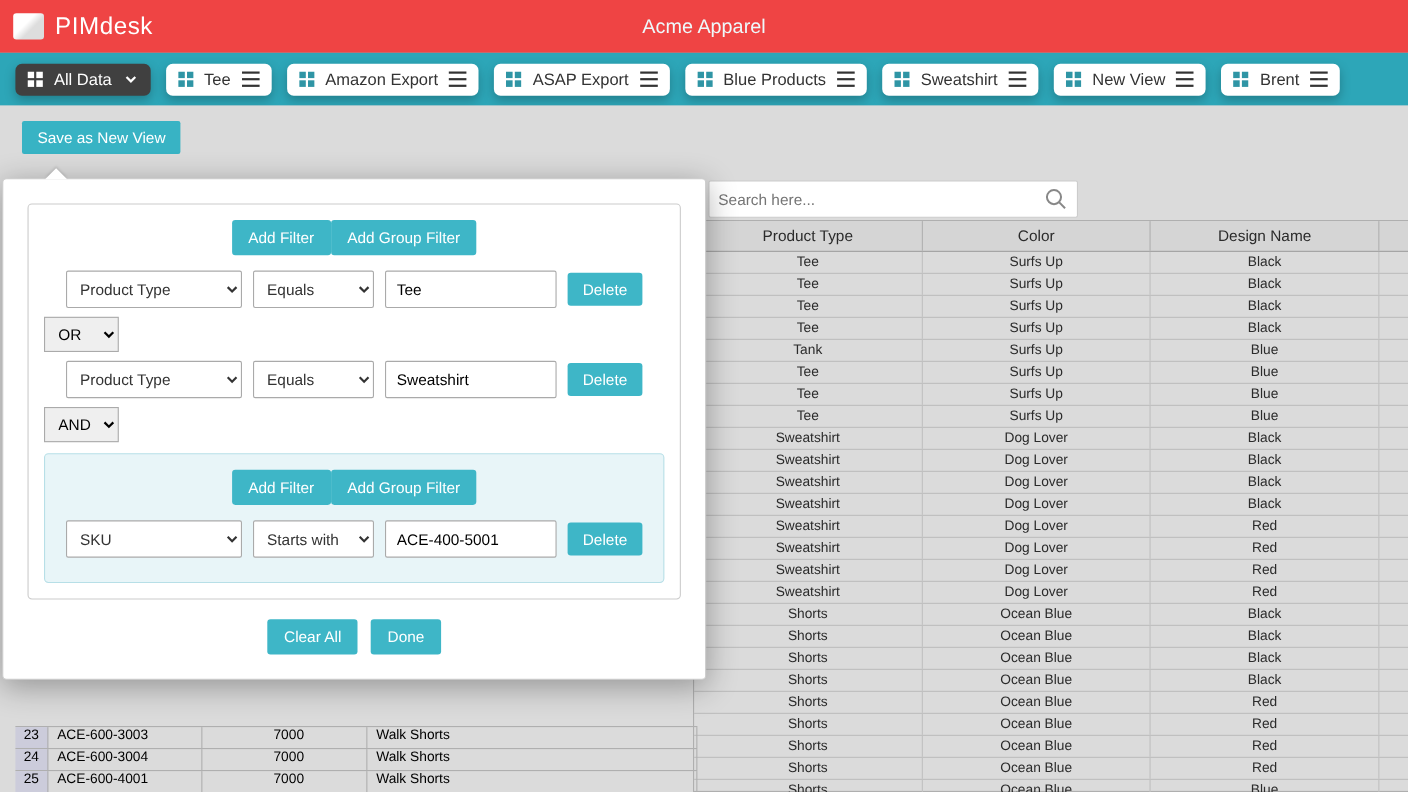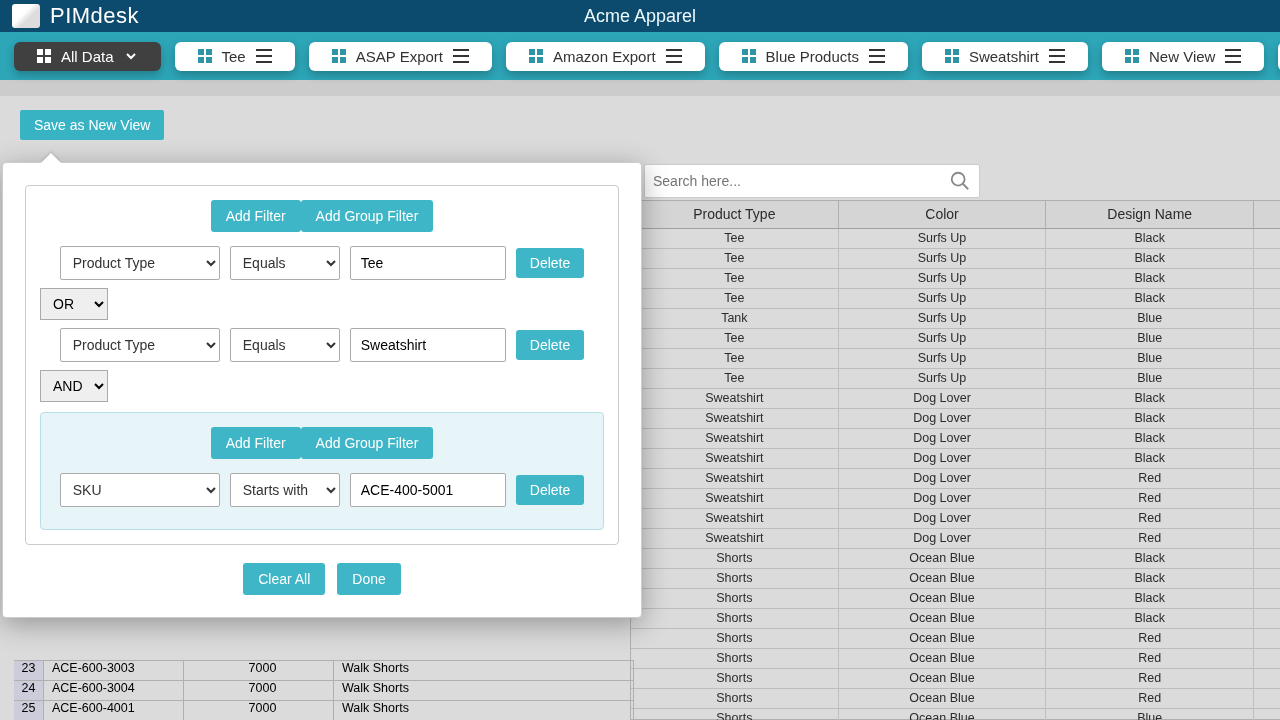--- a/index.html
+++ b/index.html
@@ -1,24 +1,24 @@
 <!DOCTYPE html>
 <html><head>
 <meta charset="utf-8">
 <style>
 * { box-sizing: border-box; margin: 0; padding: 0; font-family: "Segoe UI", Arial, sans-serif; }
 body { width: 1280px; height: 720px; overflow: hidden; background: #ccc; position: relative; }
 
-.header { height: 32px; background: #0c4a6e; display: flex; align-items: center; padding: 0 12px; color: #fff; }
+.header { height: 48px; background: #ef4444; display: flex; align-items: center; padding: 0 12px; color: #fff; }
 .logo { display: flex; align-items: center; font-size: 22px; font-weight: 500; letter-spacing: 0.5px; }
 .logo-icon { width: 28px; height: 24px; background: linear-gradient(135deg,#fff 40%,#ddd 60%); border-radius: 3px; margin-right: 10px; }
 .tenant { margin: 0 auto; font-size: 18px; font-weight: 400; color: #eef9fb; position: absolute; left: 50%; transform: translateX(-50%); }
 
 .tabs-row { height: 48px; background: #2da6b8; display: flex; align-items: center; padding: 0 14px; gap: 14px; }
-.tab { background: #fff; border-radius: 6px; padding: 6px 23px; display: flex; align-items: center; gap: 10px; box-shadow: 0 4px 10px rgba(0,0,0,0.25); font-size: 15px; color: #333; white-space: nowrap; }
+.tab { background: #fff; border-radius: 6px; padding: 6px 11px; display: flex; align-items: center; gap: 10px; box-shadow: 0 4px 10px rgba(0,0,0,0.25); font-size: 15px; color: #333; white-space: nowrap; }
 .tab.active { background: #404040; color: #fff; }
 .tab .grid-ic { width: 14px; height: 14px; display: inline-block; }
 .tab .grid-ic svg { display:block; }
 .tab .chev { width: 14px; height: 14px; }
 .tab .ham { width: 16px; height: 14px; display: flex; flex-direction: column; justify-content: space-between; }
 .tab .ham span { display:block; height:2px; background:#333; }
 
 .page-bg { position: absolute; top: 96px; left: 0; right: 0; bottom: 0; background: #fff; }
 .dim { position: absolute; top: 96px; left: 0; right: 0; bottom: 0; background: rgba(0,0,0,0.14); }
 
@@ -105,37 +105,37 @@
     </div>
     <div class="tab">
       <span class="grid-ic">
         <svg viewBox="0 0 14 14">
           <rect x="0" y="0" width="6" height="6" fill="#2f95a5"></rect>
           <rect x="8" y="0" width="6" height="6" fill="#2f95a5"></rect>
           <rect x="0" y="8" width="6" height="6" fill="#2f95a5"></rect>
           <rect x="8" y="8" width="6" height="6" fill="#2f95a5"></rect>
         </svg>
       </span>
+  <span>Amazon Export</span>
+      <span class="ham">
+        <span></span>
+        <span></span>
+        <span></span>
+      </span>
+    </div>
+    <div class="tab">
+      <span class="grid-ic">
+        <svg viewBox="0 0 14 14">
+          <rect x="0" y="0" width="6" height="6" fill="#2f95a5"></rect>
+          <rect x="8" y="0" width="6" height="6" fill="#2f95a5"></rect>
+          <rect x="0" y="8" width="6" height="6" fill="#2f95a5"></rect>
+          <rect x="8" y="8" width="6" height="6" fill="#2f95a5"></rect>
+        </svg>
+      </span>
   <span>ASAP Export</span>
-      <span class="ham">
-        <span></span>
-        <span></span>
-        <span></span>
-      </span>
-    </div>
-    <div class="tab">
-      <span class="grid-ic">
-        <svg viewBox="0 0 14 14">
-          <rect x="0" y="0" width="6" height="6" fill="#2f95a5"></rect>
-          <rect x="8" y="0" width="6" height="6" fill="#2f95a5"></rect>
-          <rect x="0" y="8" width="6" height="6" fill="#2f95a5"></rect>
-          <rect x="8" y="8" width="6" height="6" fill="#2f95a5"></rect>
-        </svg>
-      </span>
-  <span>Amazon Export</span>
       <span class="ham">
         <span></span>
         <span></span>
         <span></span>
       </span>
     </div>
     <div class="tab">
       <span class="grid-ic">
         <svg viewBox="0 0 14 14">
           <rect x="0" y="0" width="6" height="6" fill="#2f95a5"></rect>

